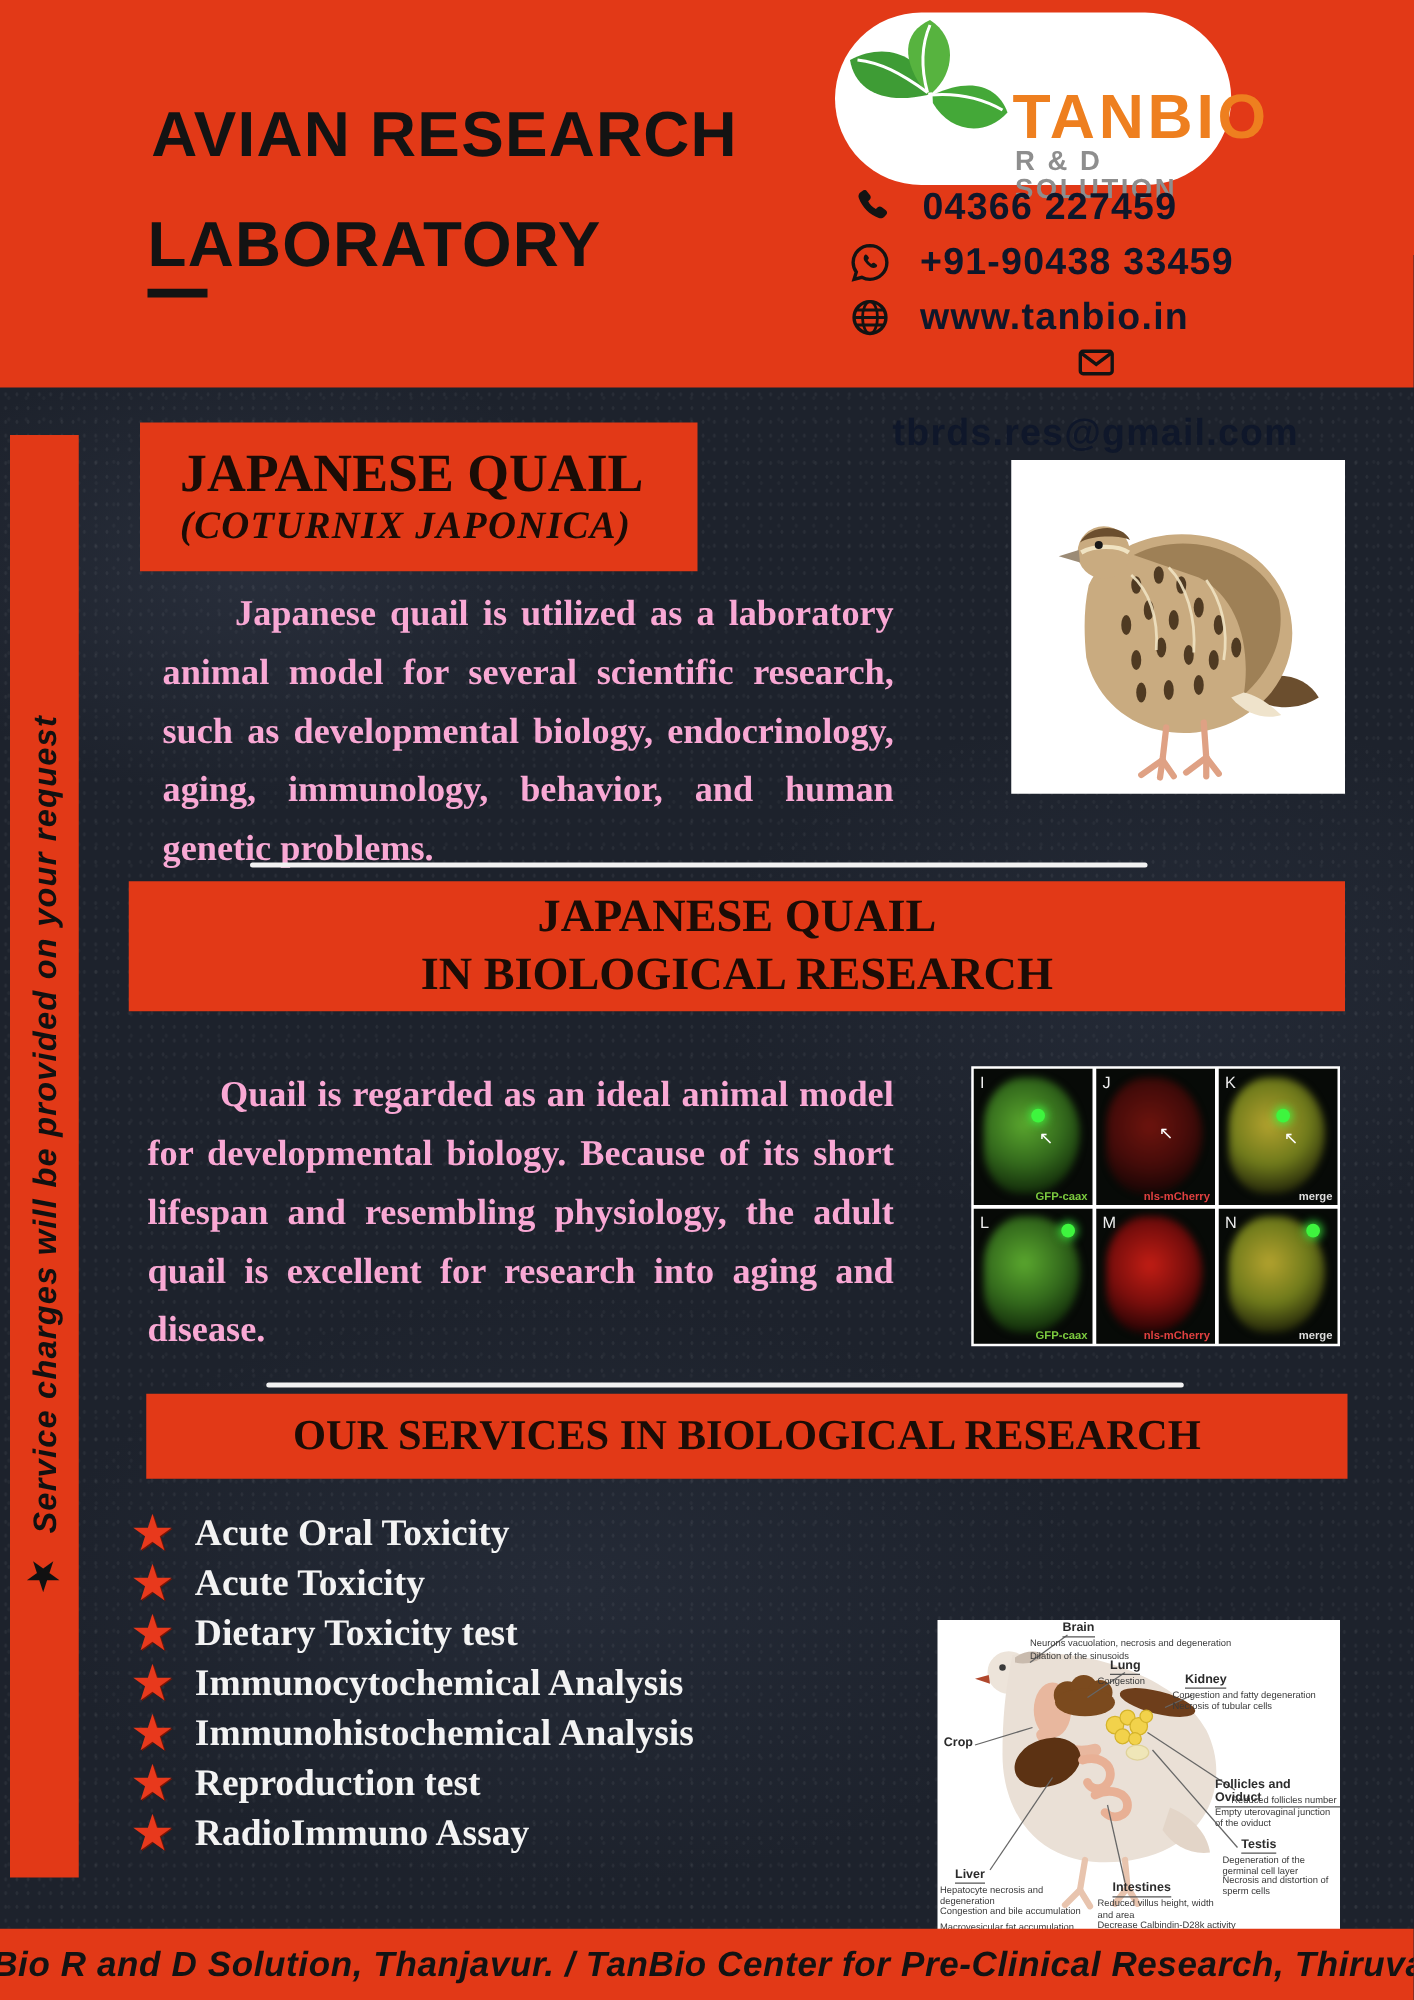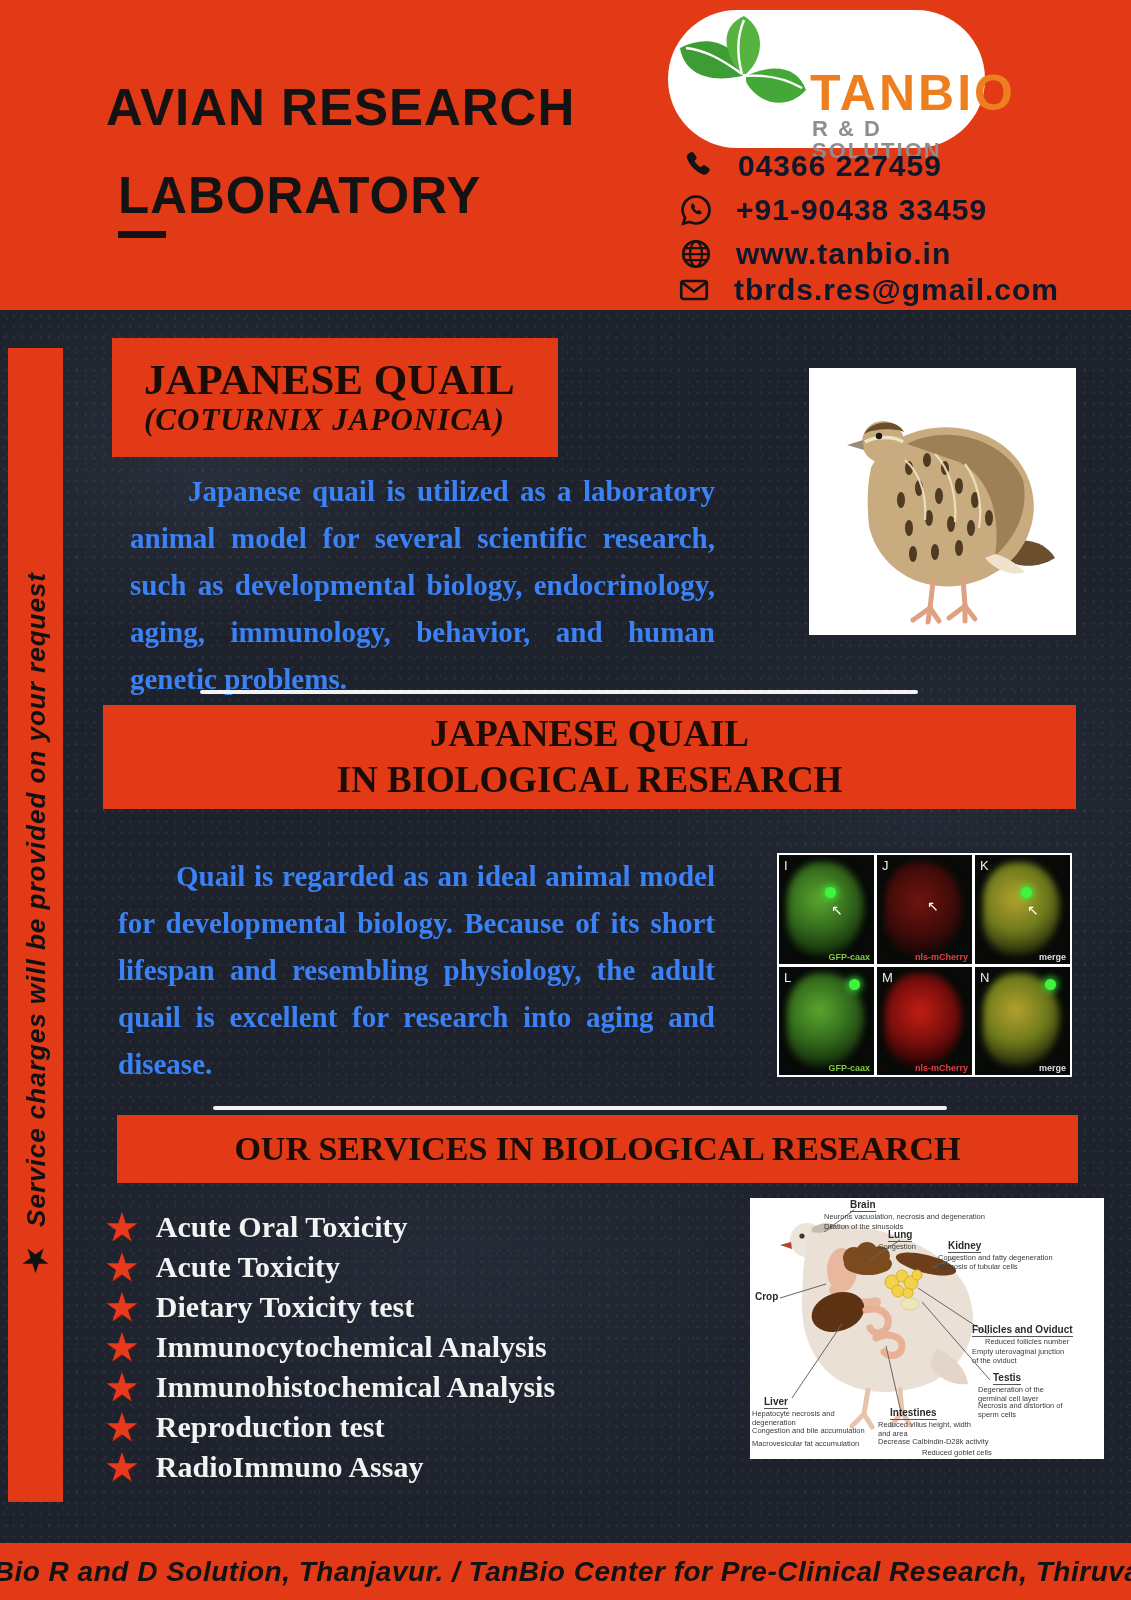--- a/index.html
+++ b/index.html
@@ -35,21 +35,21 @@
   .banner1{left:112px;top:338px;width:446px;height:119px;padding-left:32px;box-sizing:border-box;
            display:flex;flex-direction:column;justify-content:center;}
   .banner1 .l1{font-size:43px;line-height:1.05;}
   .banner1 .l2{font-size:31px;font-style:italic;letter-spacing:1px;}
   .banner2{left:103px;top:705px;width:973px;height:104px;display:flex;flex-direction:column;
            align-items:center;justify-content:center;}
   .banner2 div{font-size:37px;line-height:1.25;}
   .banner3{left:117px;top:1115px;width:961px;height:68px;display:flex;flex-direction:column;
            align-items:center;justify-content:center;}
   .banner3 div{font-size:34px;line-height:1.2;}
-  .para{font-family:"Liberation Serif",serif;font-weight:700;color:#3b82f6;
+  .para{font-family:"Liberation Serif",serif;font-weight:700;color:#f9a8d4;
         font-size:29px;line-height:47px;text-align:justify;text-indent:58px;}
   .sep{height:4px;background:#F2F2F2;border-radius:2px;}
   .photo-box{left:809px;top:368px;width:267px;height:267px;background:#fff;}
   
   .egrid{left:777px;top:853px;width:295px;height:224px;background:#fff;padding:2px;box-sizing:border-box;
          display:grid;grid-template-columns:1fr 1fr 1fr;grid-template-rows:1fr 1fr;gap:3px;}
   .ecell{position:relative;background:#070a07;overflow:hidden;}
   .eblob{position:absolute;left:8%;top:6%;width:82%;height:86%;border-radius:46% 54% 58% 42%;filter:blur(3px);}
   .eb-green{background:radial-gradient(circle at 42% 40%, #5aa72e 0%, #33691c 45%, #122b0a 78%, transparent 95%);}
   .eb-red{background:radial-gradient(circle at 45% 42%, #c21d14 0%, #7a0e0c 45%, #2a0404 78%, transparent 95%);}
@@ -58,32 +58,32 @@
   .elabel{position:absolute;right:4px;bottom:2px;font-size:9px;font-weight:600;}
   .edot{position:absolute;width:11px;height:11px;border-radius:50%;background:#3ef53e;box-shadow:0 0 6px 2px rgba():
   }
   .edot{position:absolute;width:11px;height:11px;border-radius:50%;background:#3ef53e;box-shadow:0 0 7px 2px rgba(62,245,62,.8);}
   .earrow{position:absolute;color:#fff;font-size:14px;line-height:1;}
   
   .svc-row{display:flex;align-items:center;gap:16px;height:40px;}
   .svc-star{color:#E8391C;font-size:40px;line-height:1;text-shadow:1px 1px 0 #7a1505;}
   .svc-txt{font-family:"Liberation Serif",serif;font-weight:700;color:#F3F3F3;font-size:30px;}
   
-  .dia-box{left:750px;top:1198px;width:322px;height:261px;background:#fff;padding-left:32px;}
+  .dia-box{left:750px;top:1296px;width:322px;height:261px;background:#fff;}
   .dlab{position:absolute;color:#2b2b2b;font-size:10px;font-weight:600;line-height:1.1;border-bottom:1px solid #555;padding-bottom:1px;}
   .dnote{position:absolute;color:#3a3a3a;font-size:7.5px;font-weight:500;line-height:1.25;}
   .ftr-txt{color:#131313;font-weight:700;font-style:italic;font-size:28px;letter-spacing:.5px;white-space:nowrap;}
 </style>
 </head>
 <body>
 
 <div class="abs board"></div>
 
 <div class="abs accent band-top">
-  <div class="abs hdr-title" style="left:106px;top:82px;">AVIAN RESEARCH</div>
+  <div class="abs hdr-title" style="left:121px;top:82px;">AVIAN RESEARCH</div>
   <div class="abs hdr-title" style="left:118px;top:170px;">LABORATORY</div>
   <div class="abs" style="left:118px;top:231px;width:48px;height:7px;background:#131313;"></div>
 
   <div class="abs logo-pill">
     <svg class="abs" style="left:8px;top:4px;" width="140" height="130" viewBox="0 0 140 130">
       <g>
         <path d="M66,62 C30,70 8,58 4,34 C30,20 58,28 66,54 Z" fill="#3E9C35"></path>
         <path d="M66,62 C44,34 46,12 68,2 C90,16 88,44 70,60 Z" fill="#57B33F"></path>
         <path d="M70,62 C100,48 122,54 130,76 C112,96 84,92 70,68 Z" fill="#44A838"></path>
         <path d="M66,60 C44,44 28,36 10,34" stroke="#fff" stroke-width="2.4" fill="none"></path>
@@ -110,21 +110,21 @@
     <span class="contact-txt">+91-90438 33459</span>
   </div>
   <div class="abs contact-row" style="left:678px;top:236px;">
     <svg class="cicon" viewBox="0 0 24 24">
       <circle cx="12" cy="12" r="8.5" fill="none" stroke="#131313" stroke-width="1.8"></circle>
       <ellipse cx="12" cy="12" rx="4" ry="8.5" fill="none" stroke="#131313" stroke-width="1.5"></ellipse>
       <path d="M3.5 12h17M4.6 8h14.8M4.6 16h14.8" stroke="#131313" stroke-width="1.5" fill="none"></path>
     </svg>
     <span class="contact-txt">www.tanbio.in</span>
   </div>
-  <div class="abs contact-row" style="left:676px;top:272px;">
+  <div class="abs contact-row" style="left:714px;top:272px;flex-direction:column;">
     <svg class="cicon" viewBox="0 0 24 24">
       <rect x="3.5" y="6" width="17" height="12" rx="1.5" fill="none" stroke="#131313" stroke-width="1.8"></rect>
       <path d="M4 7l8 6 8-6" fill="none" stroke="#131313" stroke-width="1.8"></path>
     </svg>
     <span class="contact-txt">tbrds.res@gmail.com</span>
   </div>
 </div>
 
 <div class="abs accent ribbon">
   <div class="vtext">

